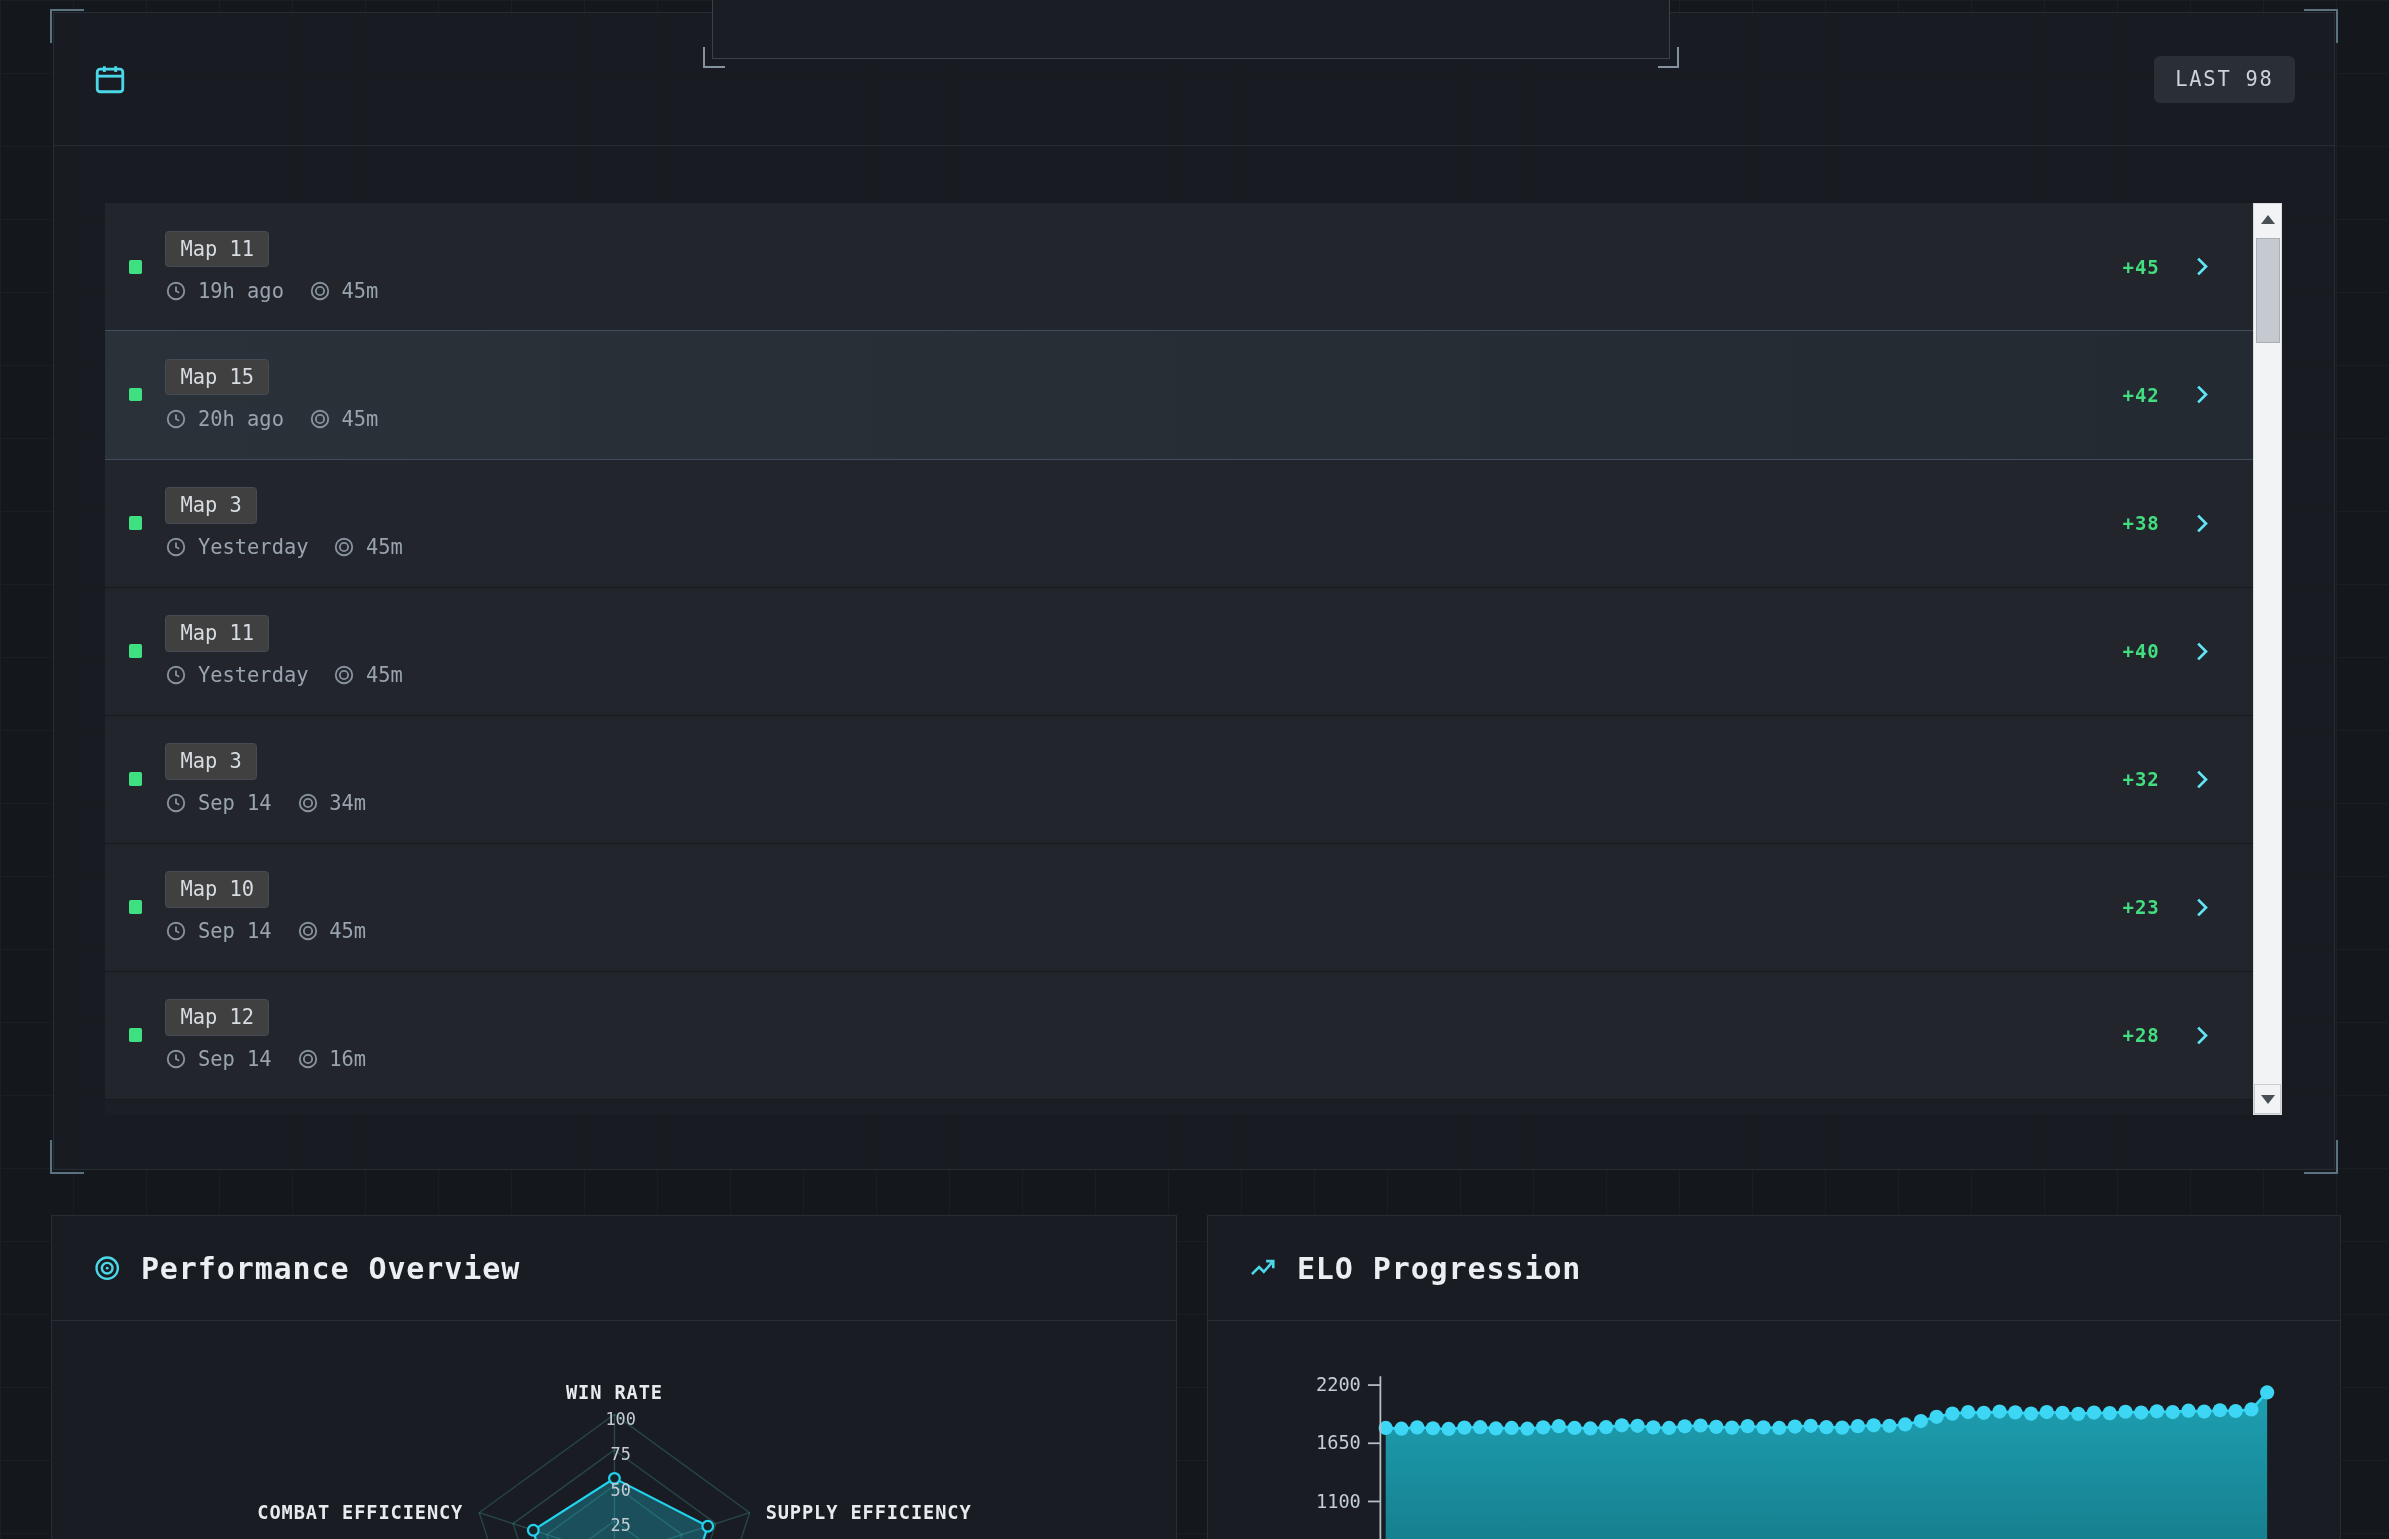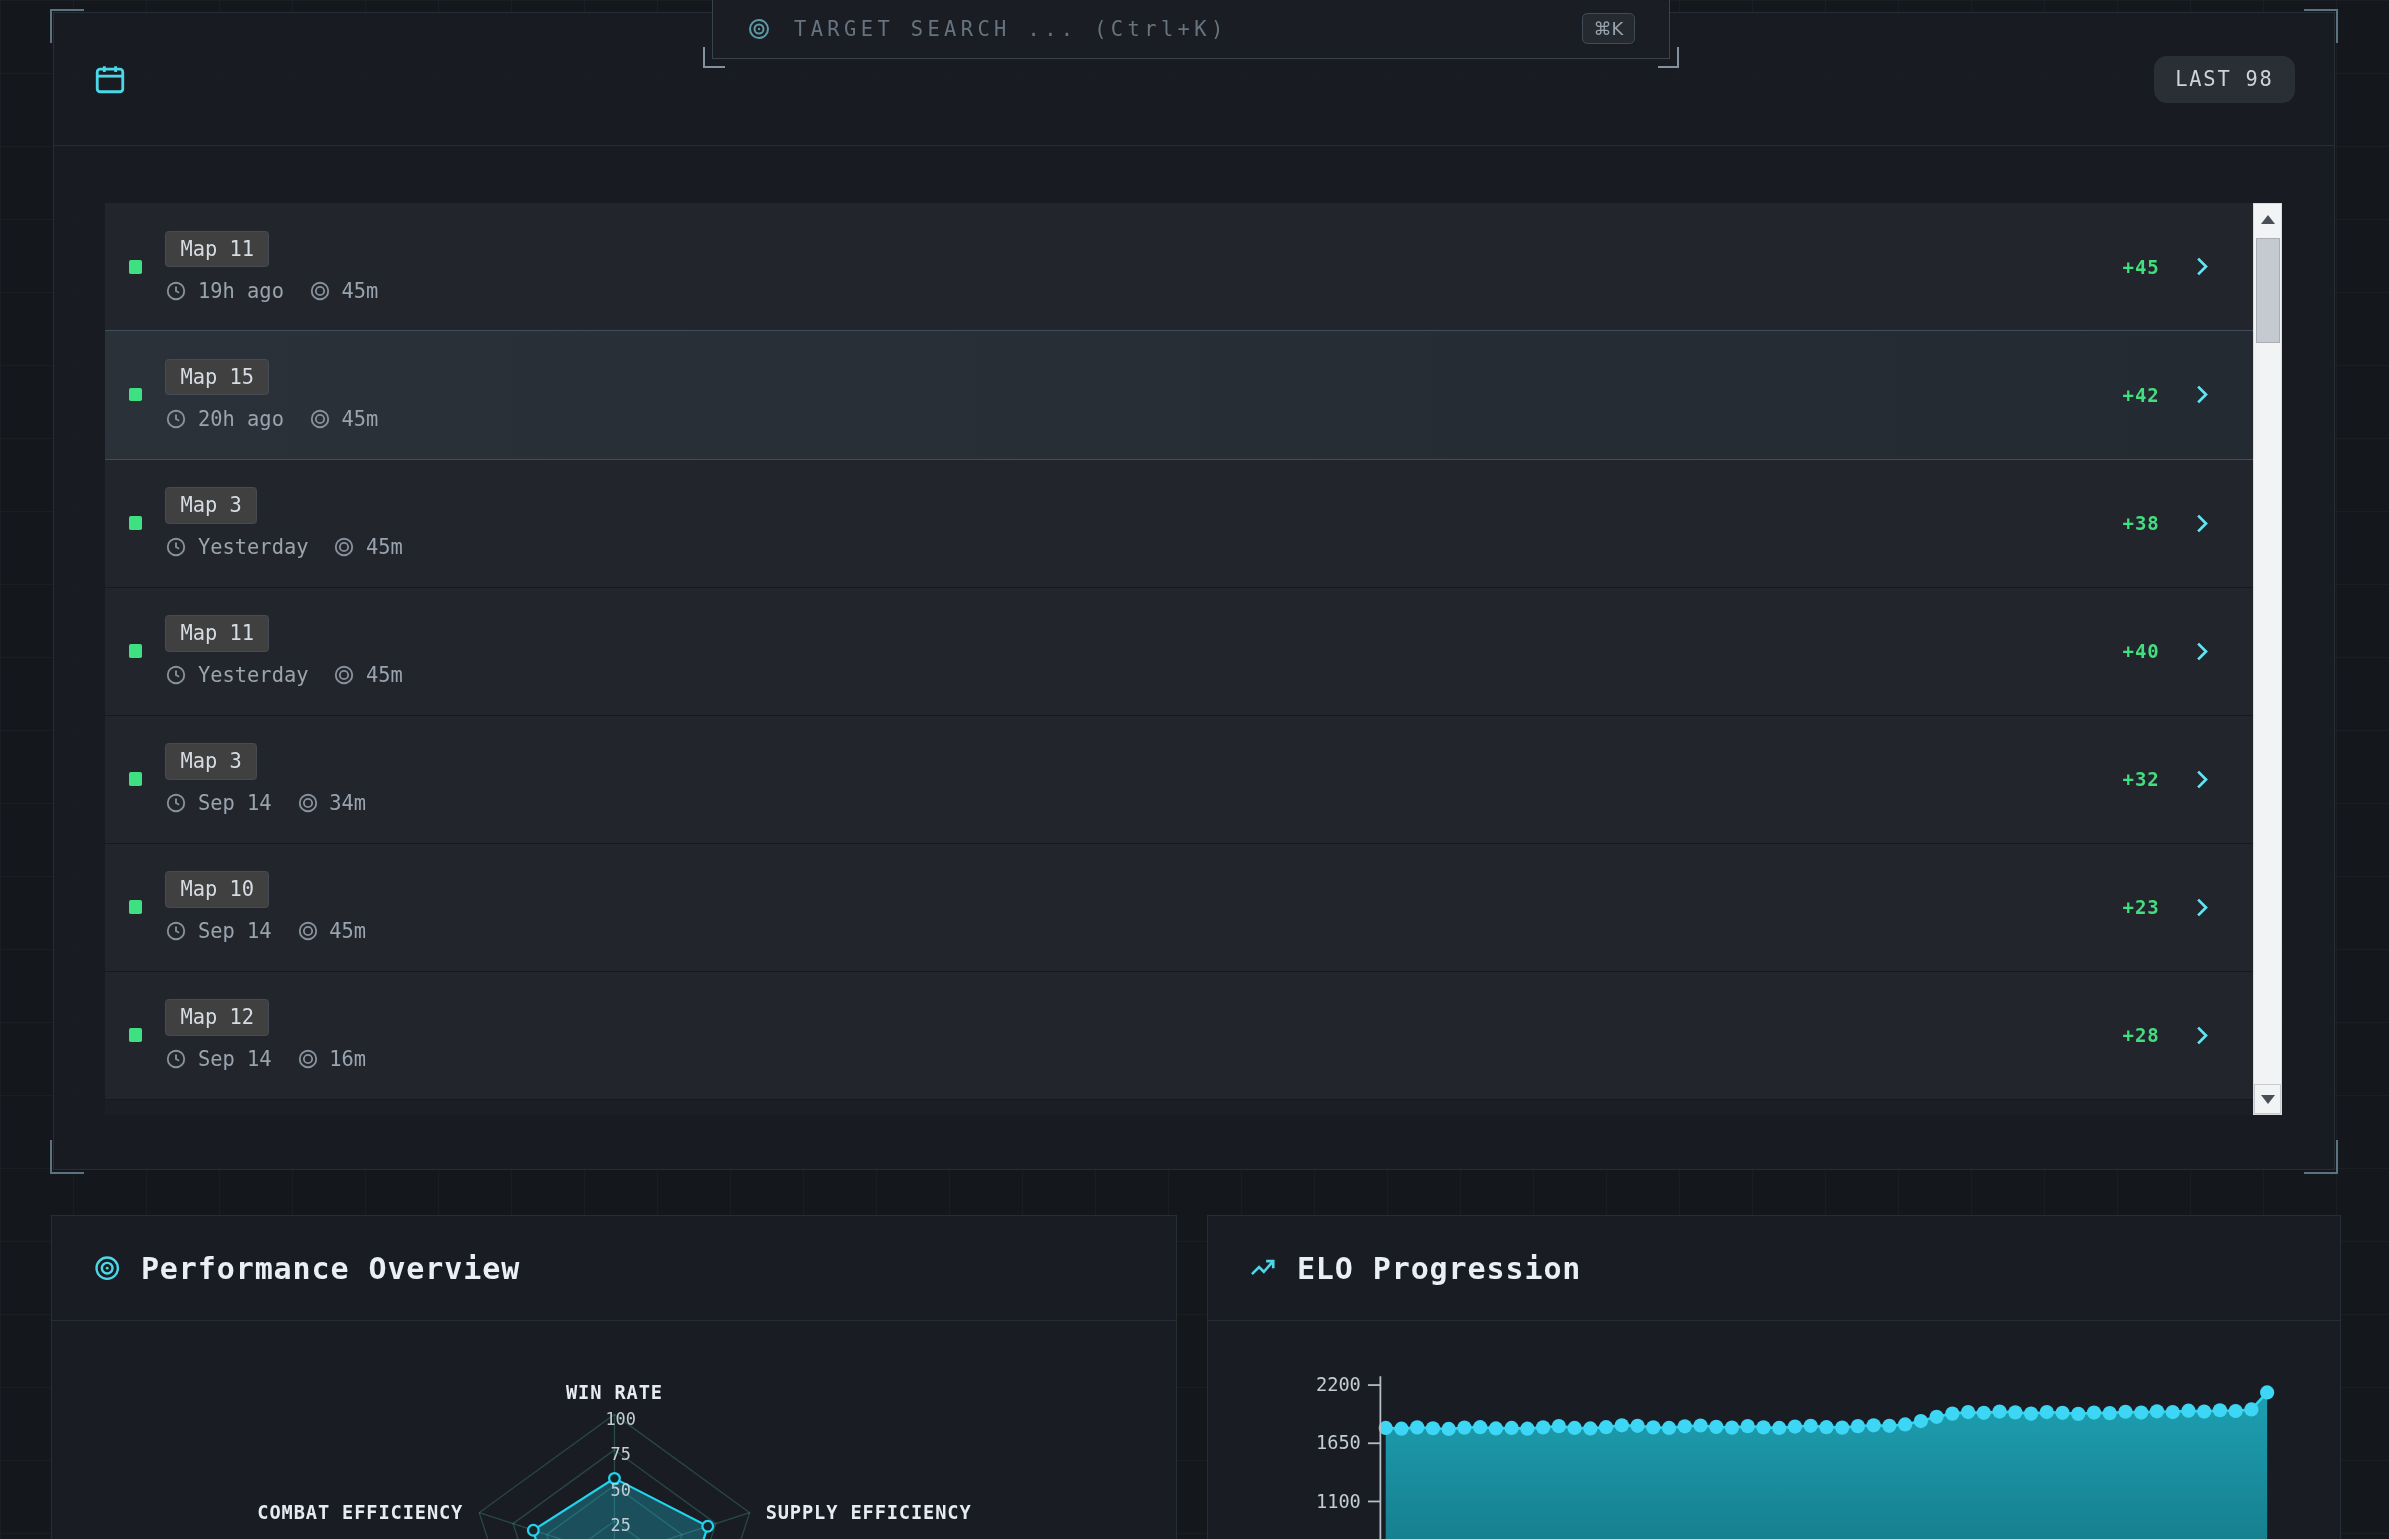--- a/index.html
+++ b/index.html
@@ -31,21 +31,21 @@
     font-family:"DejaVu Sans","Liberation Sans",sans-serif;}
   .s-corner{position:absolute;width:21.3px;height:21.3px;border:0 solid #84929d;}
   .s-bl{left:-9.8px;bottom:-9.8px;border-left-width:2.7px;border-bottom-width:2.7px;}
   .s-br{right:-9.8px;bottom:-9.8px;border-right-width:2.7px;border-bottom-width:2.7px;}
   
   .matches{position:absolute;left:53px;top:12.4px;width:2282px;height:1158px;
     background:rgba(25,29,35,0.92);border:0.9px solid #272d34;}
   .m-header{display:flex;align-items:center;height:133px;padding:0 39px;border-bottom:0.9px solid #272d34;}
   .m-title{font-size:36px;font-weight:bold;letter-spacing:4.4px;color:#eef2f6;margin-left:23px;}
   .badge{margin-left:auto;background:#2a2f36;color:#ccd3da;font-size:20.4px;letter-spacing:1.8px;
-    padding:11.6px 21.3px;border-radius:13px;cursor:pointer;}
+    padding:11.6px 21.3px;border-radius:6px;cursor:pointer;}
   .list{position:absolute;left:51px;top:190px;width:2149px;height:912px;background:#1b1f25;overflow:hidden;}
   .match-row{position:relative;height:128px;background:#22262c;border-bottom:1.8px solid #16191d;
     display:flex;align-items:center;padding:0 39px 0 24px;cursor:pointer;}
   .match-row.highlighted{background:linear-gradient(90deg,#2a3139,#242a32);
     border-top:1.8px solid #3f4d5c;border-bottom:1.8px solid #3f4d5c;height:130px;margin-top:-1.8px;}
   .win-dot{width:13.3px;height:13.3px;background:#3fe081;border-radius:1.8px;flex:none;}
   .row-main{margin-left:23px;display:flex;flex-direction:column;gap:11.6px;}
   .map-chip{align-self:flex-start;font-size:20.4px;color:#d7dce2;border:1.8px solid #454c55;
     background:#404040;border-radius:3.6px;padding:5.3px 14.2px;}
   .row-meta{display:flex;align-items:center;gap:10.7px;color:#9aa4af;font-size:20.4px;}
@@ -78,29 +78,20 @@
   .radar-axis-label{font-size:21px;font-weight:bold;fill:#e6ebf0;letter-spacing:1px;}
   .radar-tick{font-size:19px;fill:#c3ccd5;}
   .elo-tick{font-size:21px;fill:#c3ccd5;}
 </style>
 </head>
 <body>
 
 <div class="search">
   <span class="s-corner s-bl"></span>
   <span class="s-corner s-br"></span>
-  <div class="search-inner">
-    <svg class="icon24" style="color:#5e99a8;width:24px;height:24px;" viewBox="0 0 24 24">
-      <circle cx="12" cy="12" r="9" fill="none" stroke="currentColor" stroke-width="2"></circle>
-      <circle cx="12" cy="12" r="4.5" fill="none" stroke="currentColor" stroke-width="2"></circle>
-      <circle cx="12" cy="12" r="1.2" fill="currentColor"></circle>
-    </svg>
-    <span class="search-text">TARGET SEARCH ... (Ctrl+K)</span>
-    <span class="kbd">⌘K</span>
-  </div>
 </div>
 
 <section class="matches">
   <span class="corner c-tl"></span>
   <span class="corner c-tr"></span>
   <span class="corner c-bl"></span>
   <span class="corner c-br"></span>
 
   <header class="m-header">
     <svg class="icon30" style="width:34px;height:34px;" viewBox="0 0 24 24">

